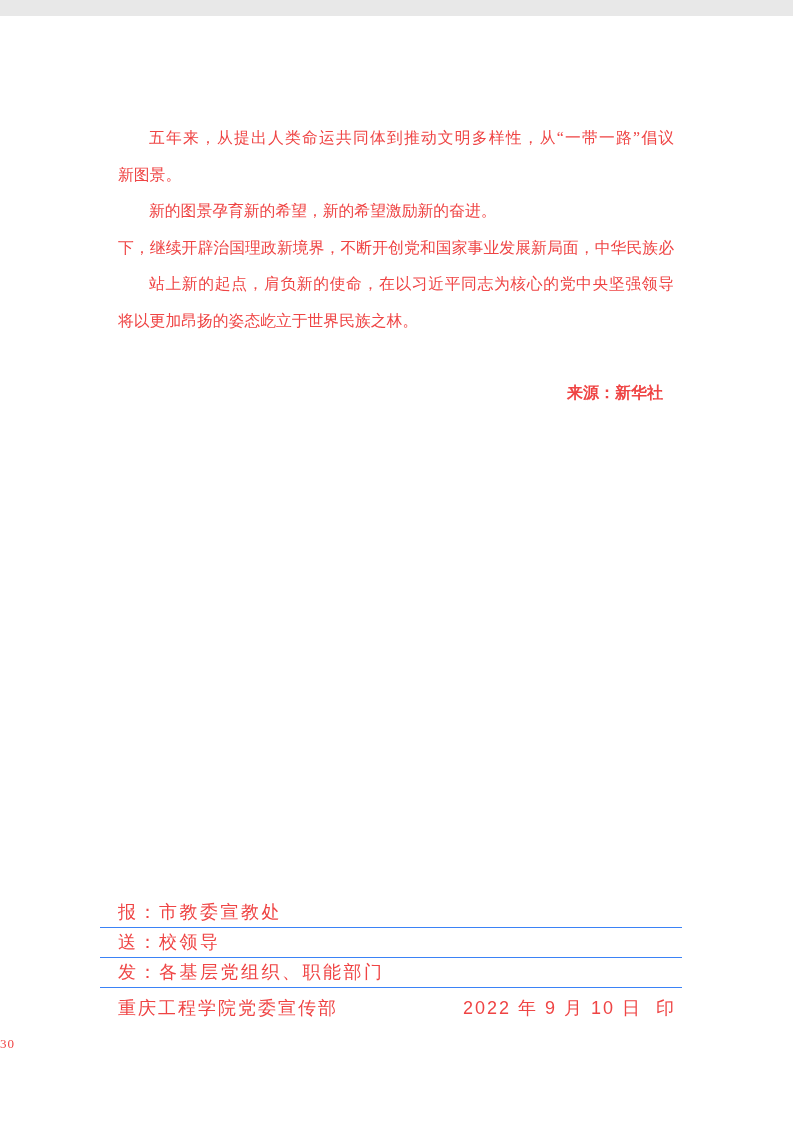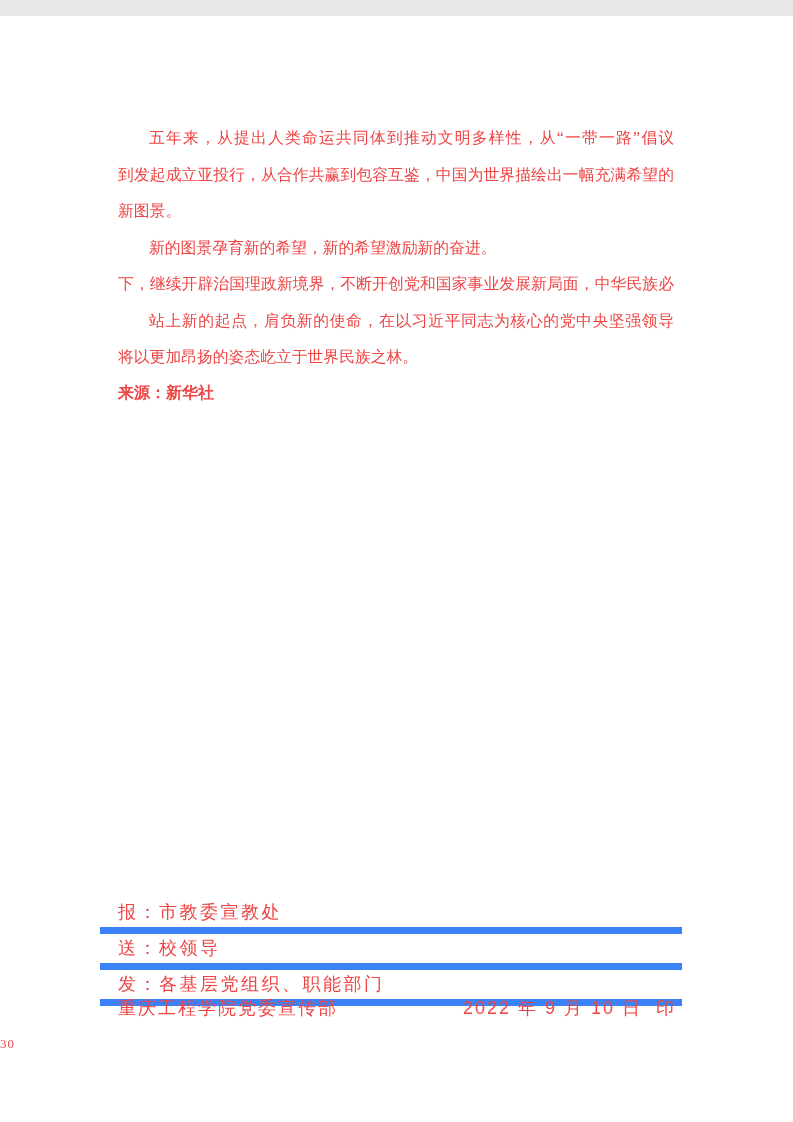--- a/index.html
+++ b/index.html
@@ -29,38 +29,38 @@
   .body-text .line.last { text-align-last: left; }
   .body-text .line.first { text-indent: 31px; }
   .source-line {
     position: absolute;
     left: 118px;
     top: 359px;
     width: 556px;
     line-height: 36.5px;
     font-size: 16px;
     font-weight: bold;
-    text-align: left;
+    text-align: right;
     padding-right: 11px;
     box-sizing: border-box;
   }
   
   .dist-list {
     position: absolute;
     left: 100px;
     top: 882px;
     width: 582px;
     font-family: "Liberation Sans", "DejaVu Sans", sans-serif;
     font-size: 18px;
     letter-spacing: 2.5px;
   }
   .dist-row {
     height: 29px;
     line-height: 29px;
-    border-bottom: 7px solid #3b82f6;
+    border-bottom: 1px solid #3b82f6;
     padding-left: 18px;
     overflow: hidden;
   }
   
   .imprint {
     position: absolute;
     left: 118px;
     top: 977px;
     width: 558px;
     display: flex;
@@ -83,21 +83,20 @@
     font-family: "Liberation Serif", "DejaVu Serif", serif;
   }
 </style>
 </head>
 <body>
 
 <div class="page">
 
   <div class="body-text">
       <div class="line first">五年来，从提出人类命运共同体到推动文明多样性，从“一带一路”倡议</div>
-      <div class="line">到发起成立亚投行，从合作共赢到包容互鉴，中国为世界描绘出一幅充满希望的</div>
       <div class="line last">新图景。</div>
       <div class="line first last">新的图景孕育新的希望，新的希望激励新的奋进。</div>
       <div class="line">下，继续开辟治国理政新境界，不断开创党和国家事业发展新局面，中华民族必</div>
       <div class="line first">站上新的起点，肩负新的使命，在以习近平同志为核心的党中央坚强领导</div>
       <div class="line last">将以更加昂扬的姿态屹立于世界民族之林。</div>
     </div>
 
   <div class="source-line">来源：新华社</div>
 
   <div class="dist-list">

